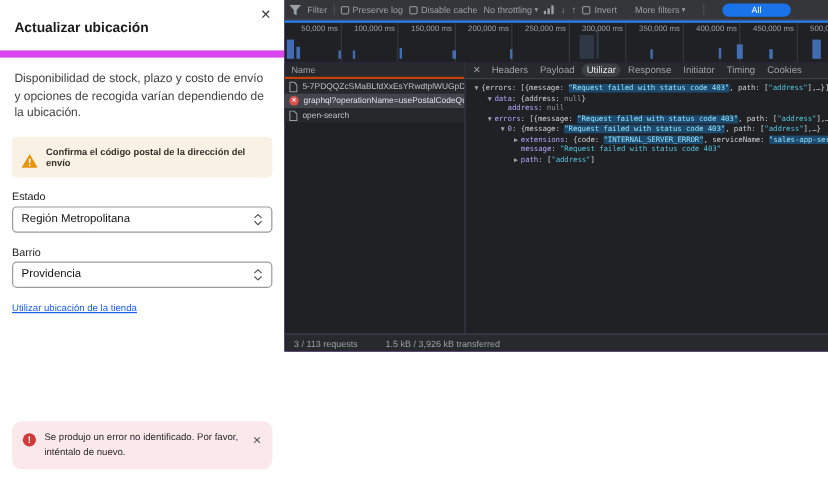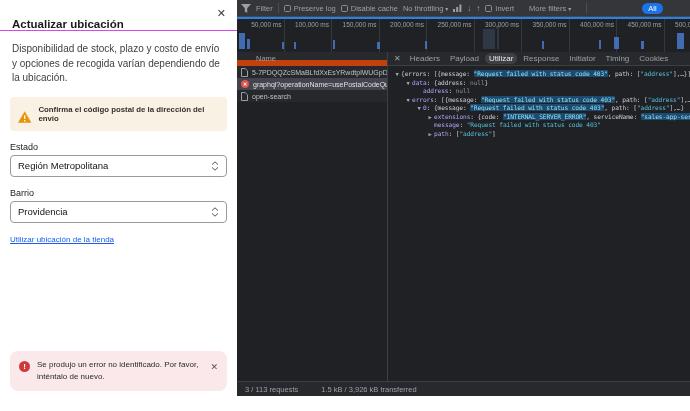--- a/index.html
+++ b/index.html
@@ -4,71 +4,71 @@
 <style>
   * { margin:0; padding:0; box-sizing:border-box; }
   html,body { width:690px; height:411px; overflow:hidden; background:#fff;
               font-family:"Liberation Sans", sans-serif; }
   .screen { position:relative; width:690px; height:411px; overflow:hidden; }
 
   
   .modal { position:absolute; left:0; top:0; width:237px; height:411px; background:#fff; }
   .m-close { position:absolute; top:8px; right:11px; border:0; background:none;
              font-size:11px; color:#3c3c3c; cursor:pointer; line-height:1; }
-  .m-title { padding:18px 12px 0; font-size:11.5px; font-weight:bold; color:#1a1a1a;
-             border-bottom:1px solid #d946ef; }
+  .m-title { padding:18px 12px 12px; font-size:11.5px; font-weight:bold; color:#1a1a1a;
+             border-bottom:6px solid #d946ef; }
   .m-desc  { padding:11px 12px 0; font-size:10px; line-height:1.45; color:#3f3f3f; }
   .m-warning { margin:11px 10px 0; background:#f9f1e3; border-radius:4px; padding:8px 8px;
                display:flex; align-items:flex-end; gap:7px; }
   .m-warning .w-text { font-size:7.8px; font-weight:bold; color:#33302b; }
   .m-label { margin:11px 10px 3px; font-size:9px; color:#222; }
   .m-select { margin:0 10px; height:22px; border:1px solid #9a9a9a; border-radius:4px;
               display:flex; align-items:center; justify-content:space-between;
               padding:10px 7px; font-size:9.5px; color:#111; cursor:pointer; background:#fff; }
   .m-link { display:inline-block; margin:12px 10px 0; font-size:8px; color:#1a5df0;
             text-decoration:underline; cursor:pointer; }
   .m-toast { position:absolute; left:10px; right:10px; bottom:20px; background:#fae8eb;
              border-radius:8px; padding:8px 9px; display:flex; gap:7px; align-items:flex-start; }
   .t-icon { flex:none; width:11px; height:11px; border-radius:50%; background:#cf3a3a; color:#fff;
             font-size:8px; font-weight:bold; text-align:center; line-height:11px; margin-top:2px; }
   .t-text { font-size:8px; line-height:1.5; color:#2a2a2a; }
   .t-close { margin-left:auto; border:0; background:none; font-size:9px; color:#555;
              cursor:pointer; line-height:1; padding-top:4px; }
 
   
-  .devtools { position:absolute; left:237px; top:0; width:453px; height:396px;
+  .devtools { position:absolute; left:237px; top:0; width:453px; height:293px;
               background:#6d28d9; color:#9aa0a6; display:flex; flex-direction:column; }
   .dt-toolbar { flex:none; height:17px; background:#35363a; display:flex; align-items:center;
                 gap:5px; padding:0 4px; font-size:7.5px; white-space:nowrap; overflow:hidden;
                 border-bottom:1px solid #47484c; }
   .sep { width:1px; height:10px; background:#4c4d51; flex:none; }
   .cb { display:inline-block; width:7px; height:7px; border:1px solid #8a8d91; border-radius:1.5px;
         margin-right:3px; vertical-align:-1px; }
   .cb-group { display:inline-flex; align-items:center; cursor:pointer; }
   .dd { display:inline-flex; align-items:center; gap:2px; cursor:pointer; }
   .caret { font-size:6px; }
   .tb-right { margin-left:auto; display:inline-flex; align-items:center; gap:15px; }
-  .chip { padding:1px 6px; border-radius:7px; cursor:pointer;margin-left:40px; }
+  .chip { padding:1px 24px; border-radius:7px; cursor:pointer; }
   .chip.active { background:#1a73e8; color:#fff; }
   .tb-icon { display:inline-flex; align-items:center; cursor:pointer; }
   .har { font-size:8px; color:#9aa0a6; cursor:pointer; }
 
   .dt-overview { flex:none; height:35px; border-top:2px solid #2b7fe8; position:relative;
                  display:flex; overflow:hidden; background:#202124; }
   .tick { flex:none; width:47.5px; height:100%; border-right:1px solid #36373b;
           font-size:6.5px; color:#9aa0a6; text-align:right; padding:2px 2px 0 0; }
   .ov-bars { position:absolute; inset:0; }
   .ov-bar { position:absolute; bottom:3px; background:#4b7fd6; opacity:.8; }
   .ov-bar.pale { background:#8ab4f8; opacity:.16; }
 
   .dt-main { flex:1; display:flex; min-height:0; }
   .dt-namecol { flex:none; width:151px; border-right:1px solid #3d4043; display:flex;
                 flex-direction:column; background:#202124; overflow:hidden; }
-  .nc-header { flex:none; height:14px; line-height:14px; padding-left:19px; font-size:7.5px;
-               background:#28292d; border-bottom:6px solid #c2410c; }
+  .nc-header { flex:none; height:14px; line-height:14px; padding-left:6px; font-size:7.5px;
+               background:#28292d; border-bottom:2px solid #c2410c; }
   .req-row { flex:none; height:12px; display:flex; align-items:center; gap:4px; padding:0 4px;
              font-size:7px; color:#bdc1c6; cursor:pointer; white-space:nowrap; overflow:hidden; }
   .req-row.stripe { background:#26282c; }
   .req-row.selected { background:#42454b; color:#dde1e6; }
   .err-icon { flex:none; width:8px; height:8px; border-radius:50%; background:#e0524e; color:#fff;
               font-size:5px; font-weight:bold; text-align:center; line-height:8px; }
   .doc-icon { flex:none; display:inline-flex; }
 
   .dt-detail { flex:1; display:flex; flex-direction:column; min-width:0; background:#202124; }
   .tabs { flex:none; height:14px; display:flex; align-items:center; gap:2px; padding:0 3px;

